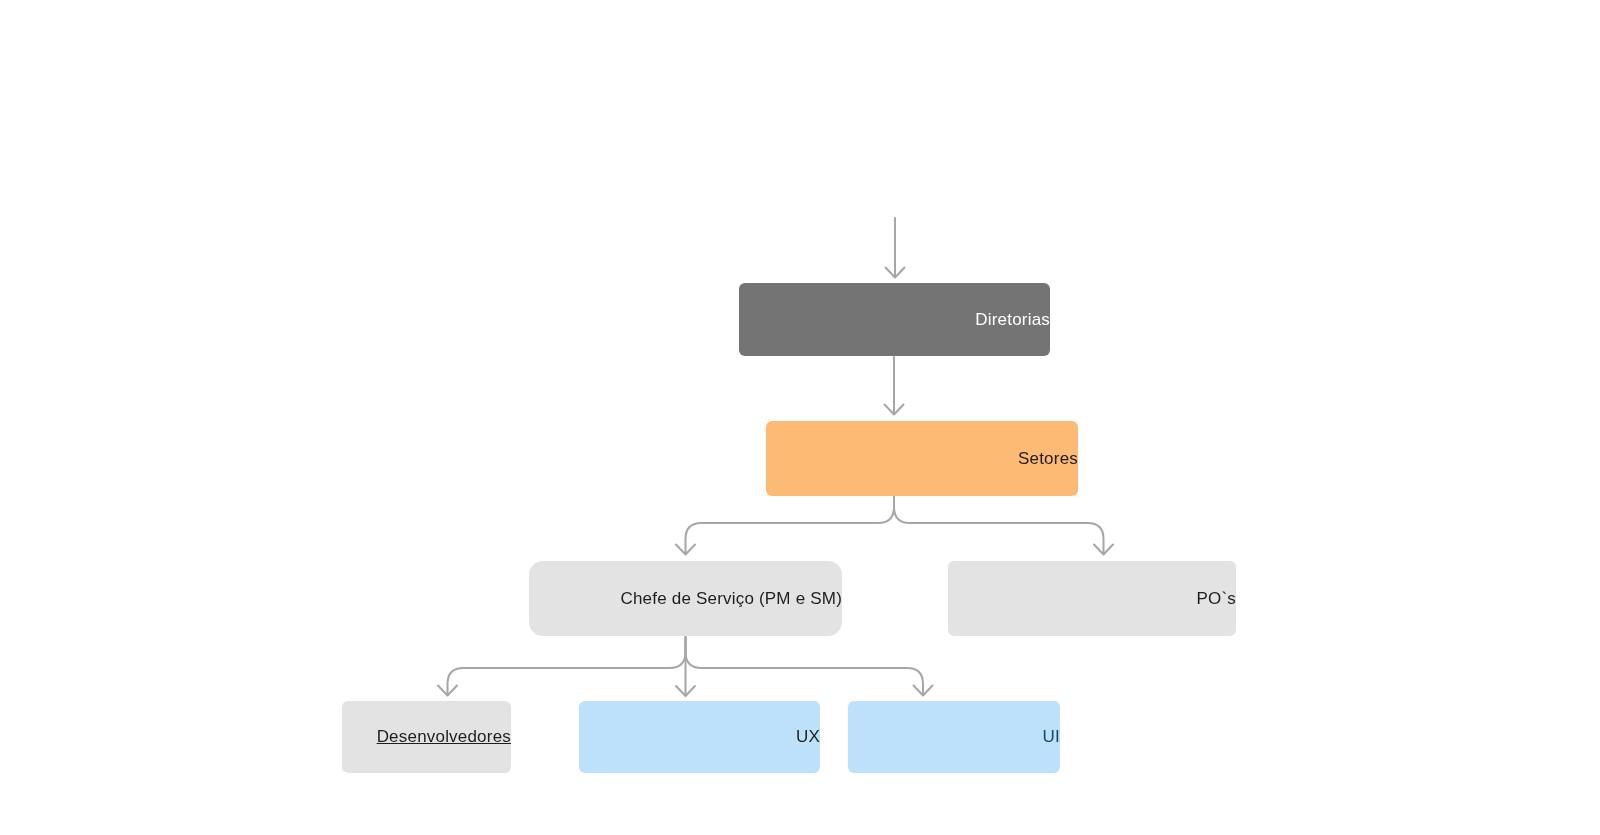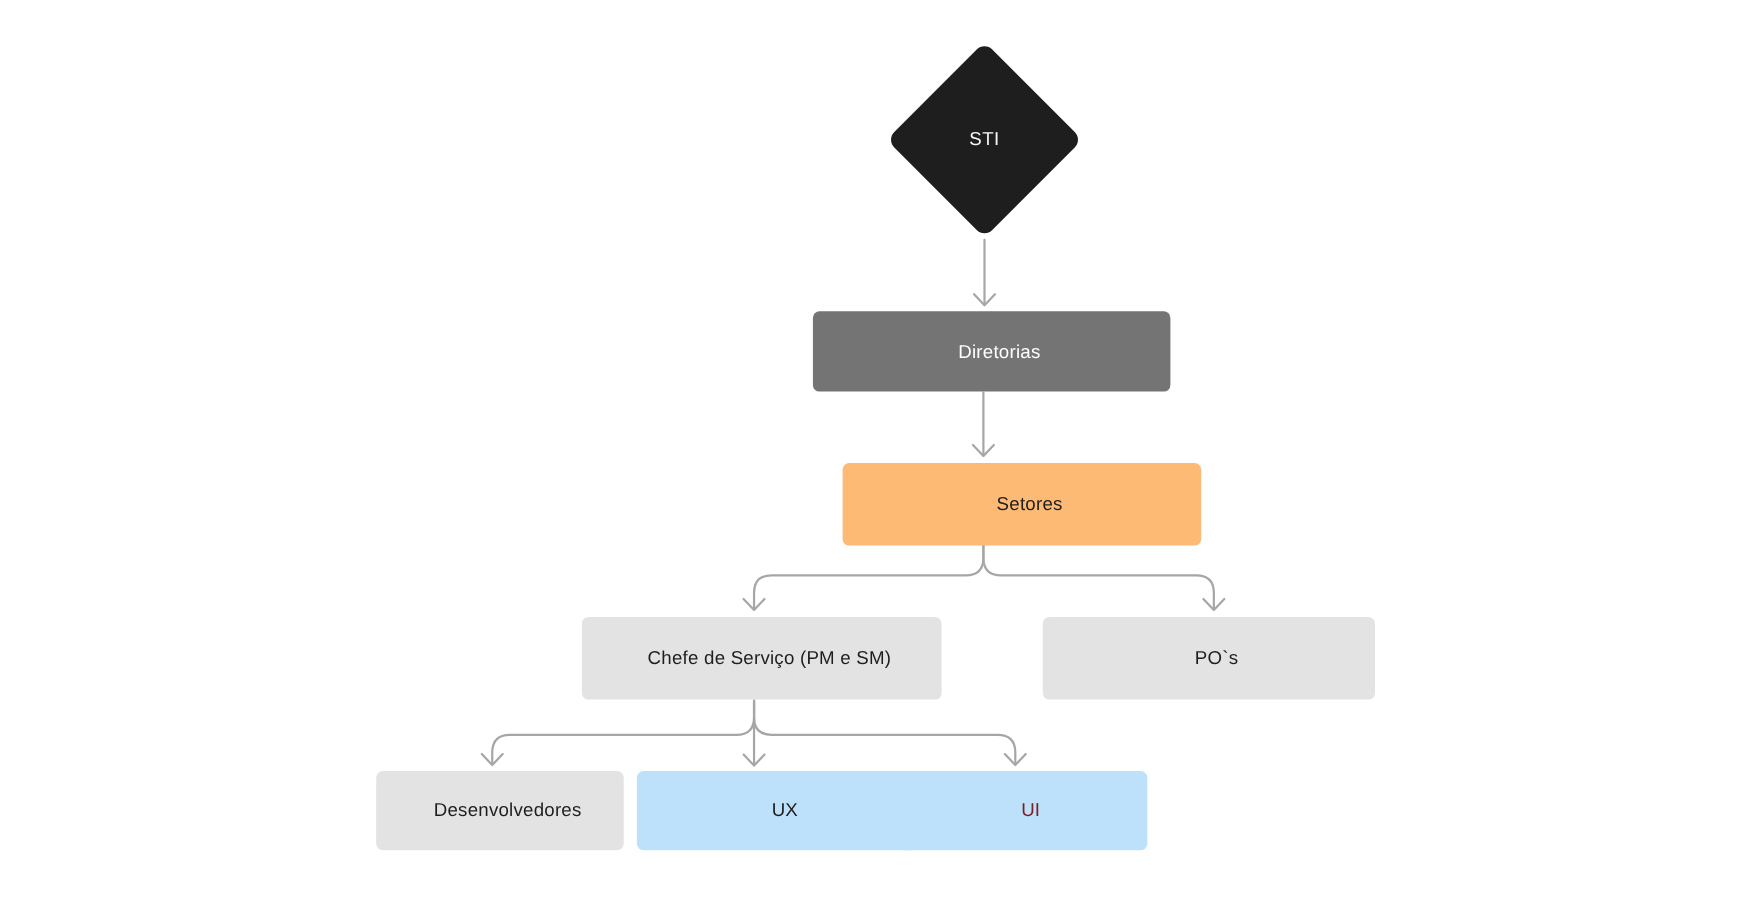--- a/index.html
+++ b/index.html
@@ -7,32 +7,31 @@
     position:relative;
     width:1600px;height:835px;
     background:#ffffff;
     overflow:hidden;
     font-family:"Liberation Sans", sans-serif;
   }
   .edge-layer{position:absolute;left:0;top:0;width:1600px;height:835px;}
   .edge-layer path{fill:none;stroke:currentColor;stroke-width:2;stroke-linecap:round;stroke-linejoin:round;}
   .node{
     position:absolute;
-    display:flex;align-items:center;justify-content:center;
+    display:flex;align-items:center;justify-content:flex-end;
     border-radius:6px;
     font-size:17px;
     letter-spacing:.2px;
-    padding-left:14px;
   }
   .node span{white-space:nowrap;}
   #n-diretorias{left:739px;top:283px;width:311px;height:73px;}
   #n-setores{left:738px;top:421px;width:312px;height:75px;}
-  #n-chefe{left:529px;top:561px;width:313px;height:75px;}
+  #n-chefe{left:529px;top:561px;width:313px;height:75px;border-radius:14px;}
   #n-pos{left:948px;top:561px;width:288px;height:75px;}
-  #n-desenvolvedores{left:342px;top:701px;width:211px;height:72px;}
+  #n-desenvolvedores{left:342px;top:701px;width:169px;height:72px;text-decoration:underline;}
   #n-ux{left:579px;top:701px;width:241px;height:72px;}
   #n-ui{left:817px;top:701px;width:212px;height:72px;}
   .diamond-wrap{position:absolute;left:806px;top:38px;width:178px;height:178px;}
   .diamond-shape{
     position:absolute;left:26px;top:26px;width:126px;height:126px;
     border-radius:10px;
     transform:rotate(45deg);
   }
   .diamond-label{
     position:absolute;inset:0;
@@ -76,24 +75,20 @@
       <path d="M685.5 637 L685.5 695"></path>
       <path d="M676 686 L685.5 696 L695 686"></path>
     </g>
 
     <g>
       <path d="M685.5 637 V652 Q685.5 668 701.5 668 H907 Q923 668 923 684 V694"></path>
       <path d="M913.5 685.5 L923 695.5 L932.5 685.5"></path>
     </g>
   </svg>
 
-  <div class="diamond-wrap">
-    <div class="diamond-shape" style="background: rgb(30, 30, 30);"></div>
-    <div class="diamond-label" style="color: rgb(245, 245, 245);">STI</div>
-  </div>
 
   <div class="node" id="n-diretorias" style="background: rgb(116, 116, 116); color: rgb(255, 255, 255);">
     <span>Diretorias</span>
   </div>
 
   <div class="node" id="n-setores" style="background: #fdba74; color: rgb(30, 30, 30); margin-left: 28px;">
     <span>Setores</span>
   </div>
 
   <div class="node" id="n-chefe" style="background: rgb(227, 227, 227); color: rgb(30, 30, 30);">
@@ -105,17 +100,17 @@
   </div>
 
   <div class="node" id="n-desenvolvedores" style="background: rgb(227, 227, 227); color: rgb(30, 30, 30);">
     <span>Desenvolvedores</span>
   </div>
 
   <div class="node" id="n-ux" style="background: rgb(189, 225, 250); color: rgb(30, 30, 30);">
     <span>UX</span>
   </div>
 
-  <div class="node" id="n-ui" style="background: rgb(189, 225, 250); color: #7f1d1d;">
+  <div class="node" id="n-ui" style="background: rgb(189, 225, 250); color: #0c4a6e; margin-left: 31px;">
     <span>UI</span>
   </div>
 
 </div>
 
 </body></html>

